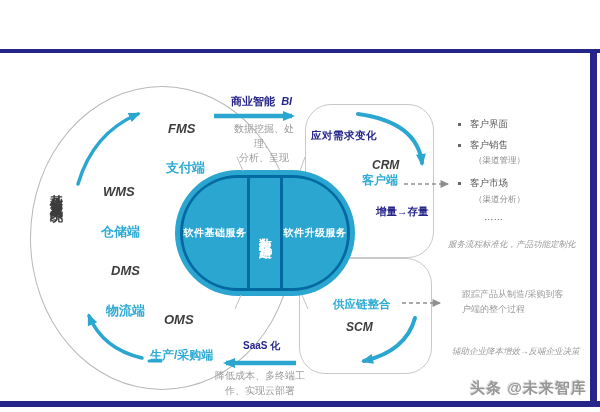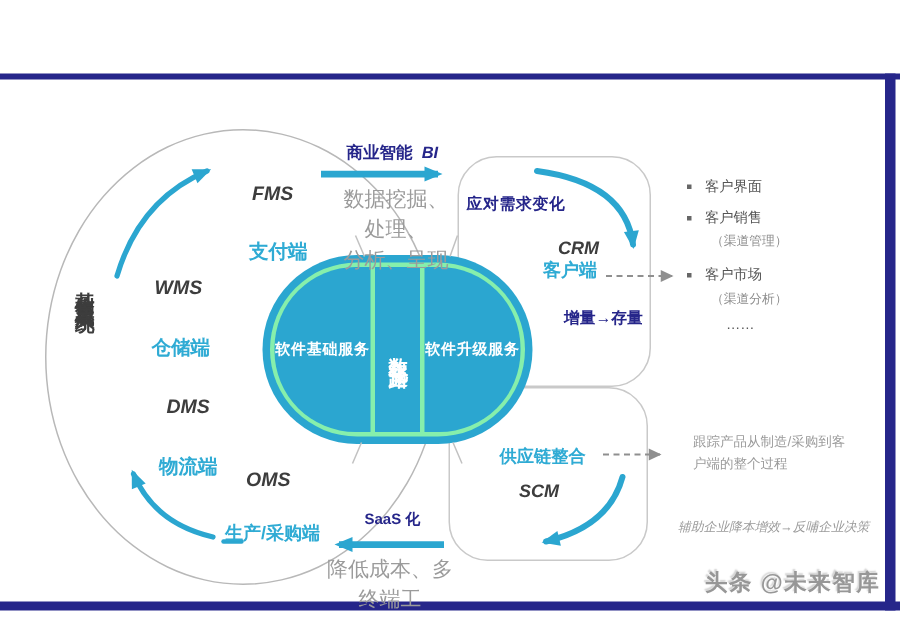--- a/index.html
+++ b/index.html
@@ -35,32 +35,32 @@
           font-size:13px;font-weight:bold;color:var(--dark);letter-spacing:2px;z-index:5;}
   .abbr{font-size:13px;font-weight:bold;font-style:italic;color:var(--dark);z-index:5;}
   .mod{font-size:13px;font-weight:bold;color:var(--blue-text);z-index:5;margin-top:16px;}
   
   .rbox{background:#fff;border:1.5px solid var(--box-border);border-radius:26px;z-index:1;}
   .crm-box{left:305px;top:104px;width:127px;height:152px;}
   .scm-box{left:299px;top:258px;width:131px;height:114px;}
   
   .pill{left:175px;top:170px;width:180px;height:126px;background:var(--blue);
         border-radius:63px;z-index:3;}
-  .pill-inner{position:absolute;inset:5px;background:#86efac;border-radius:58px;
+  .pill-inner{position:absolute;inset:5px;background:#0369a1;border-radius:58px;
               display:flex;padding:3px;gap:3px;box-sizing:border-box;}
   .pill-seg{flex:1;background:var(--blue);display:flex;align-items:center;justify-content:center;
             color:#fff;font-weight:bold;font-size:10px;letter-spacing:.5px;text-align:center;}
   .pill-seg.first{border-radius:54px 0 0 54px;}
   .pill-seg.last{border-radius:0 54px 54px 0;}
   .pill-mid{width:30px;background:var(--blue);display:flex;align-items:center;justify-content:center;}
   .pill-mid span{writing-mode:vertical-rl;text-orientation:upright;color:#fff;font-weight:bold;
                  font-size:13px;letter-spacing:2px;}
   
   .flow-label{font-size:11px;font-weight:bold;color:var(--navy);z-index:5;}
-  .small-note{font-size:14px;color:var(--gray);text-align:center;z-index:5;}
+  .small-note{font-size:10px;color:var(--gray);text-align:center;z-index:5;}
   
   .bullet-row{display:flex;align-items:center;gap:9px;font-size:9.5px;color:#555;z-index:5;}
   .bdot{width:3px;height:3px;background:#666;flex:0 0 auto;}
   .bullet-sub{font-size:8.5px;color:#8d8d8d;z-index:5;}
   .gray-it{font-size:8.5px;font-style:italic;color:var(--gray);white-space:nowrap;z-index:5;}
   .watermark{left:470px;top:379px;font-size:15px;font-weight:bold;color:#979797;
              letter-spacing:1px;z-index:6;
              text-shadow:1px 1px 1px rgba(255,255,255,.9),-1px -1px 1px rgba(0,0,0,.18);}
   svg.overlay{position:absolute;left:0;top:0;z-index:4;pointer-events:none;}
 </style>
@@ -158,19 +158,20 @@
     <span>客户销售</span>
   </div>
   <div class="abs bullet-sub" style="left:474px;top:155px">（渠道管理）</div>
   <div class="abs bullet-row" style="left:458px;top:177px">
     <span class="bdot"></span>
     <span>客户市场</span>
   </div>
   <div class="abs bullet-sub" style="left:474px;top:194px">（渠道分析）</div>
   <div class="abs" style="left:484px;top:211px;font-size:9.5px;color:#555;z-index:5">……</div>
 
+  <div class="abs gray-it" style="left:448px;top:239px">服务流程标准化，产品功能定制化</div>
   <div class="abs note" style="left:462px;top:287px;font-size:9px;color:var(--gray);z-index:5;line-height:1.65">跟踪产品从制造/采购到客
 户端的整个过程</div>
   <div class="abs gray-it" style="left:452px;top:346px">辅助企业降本增效→反哺企业决策</div>
 
   <div class="abs watermark">头条 @未来智库</div>
 
 </div>
 
 </body></html>

